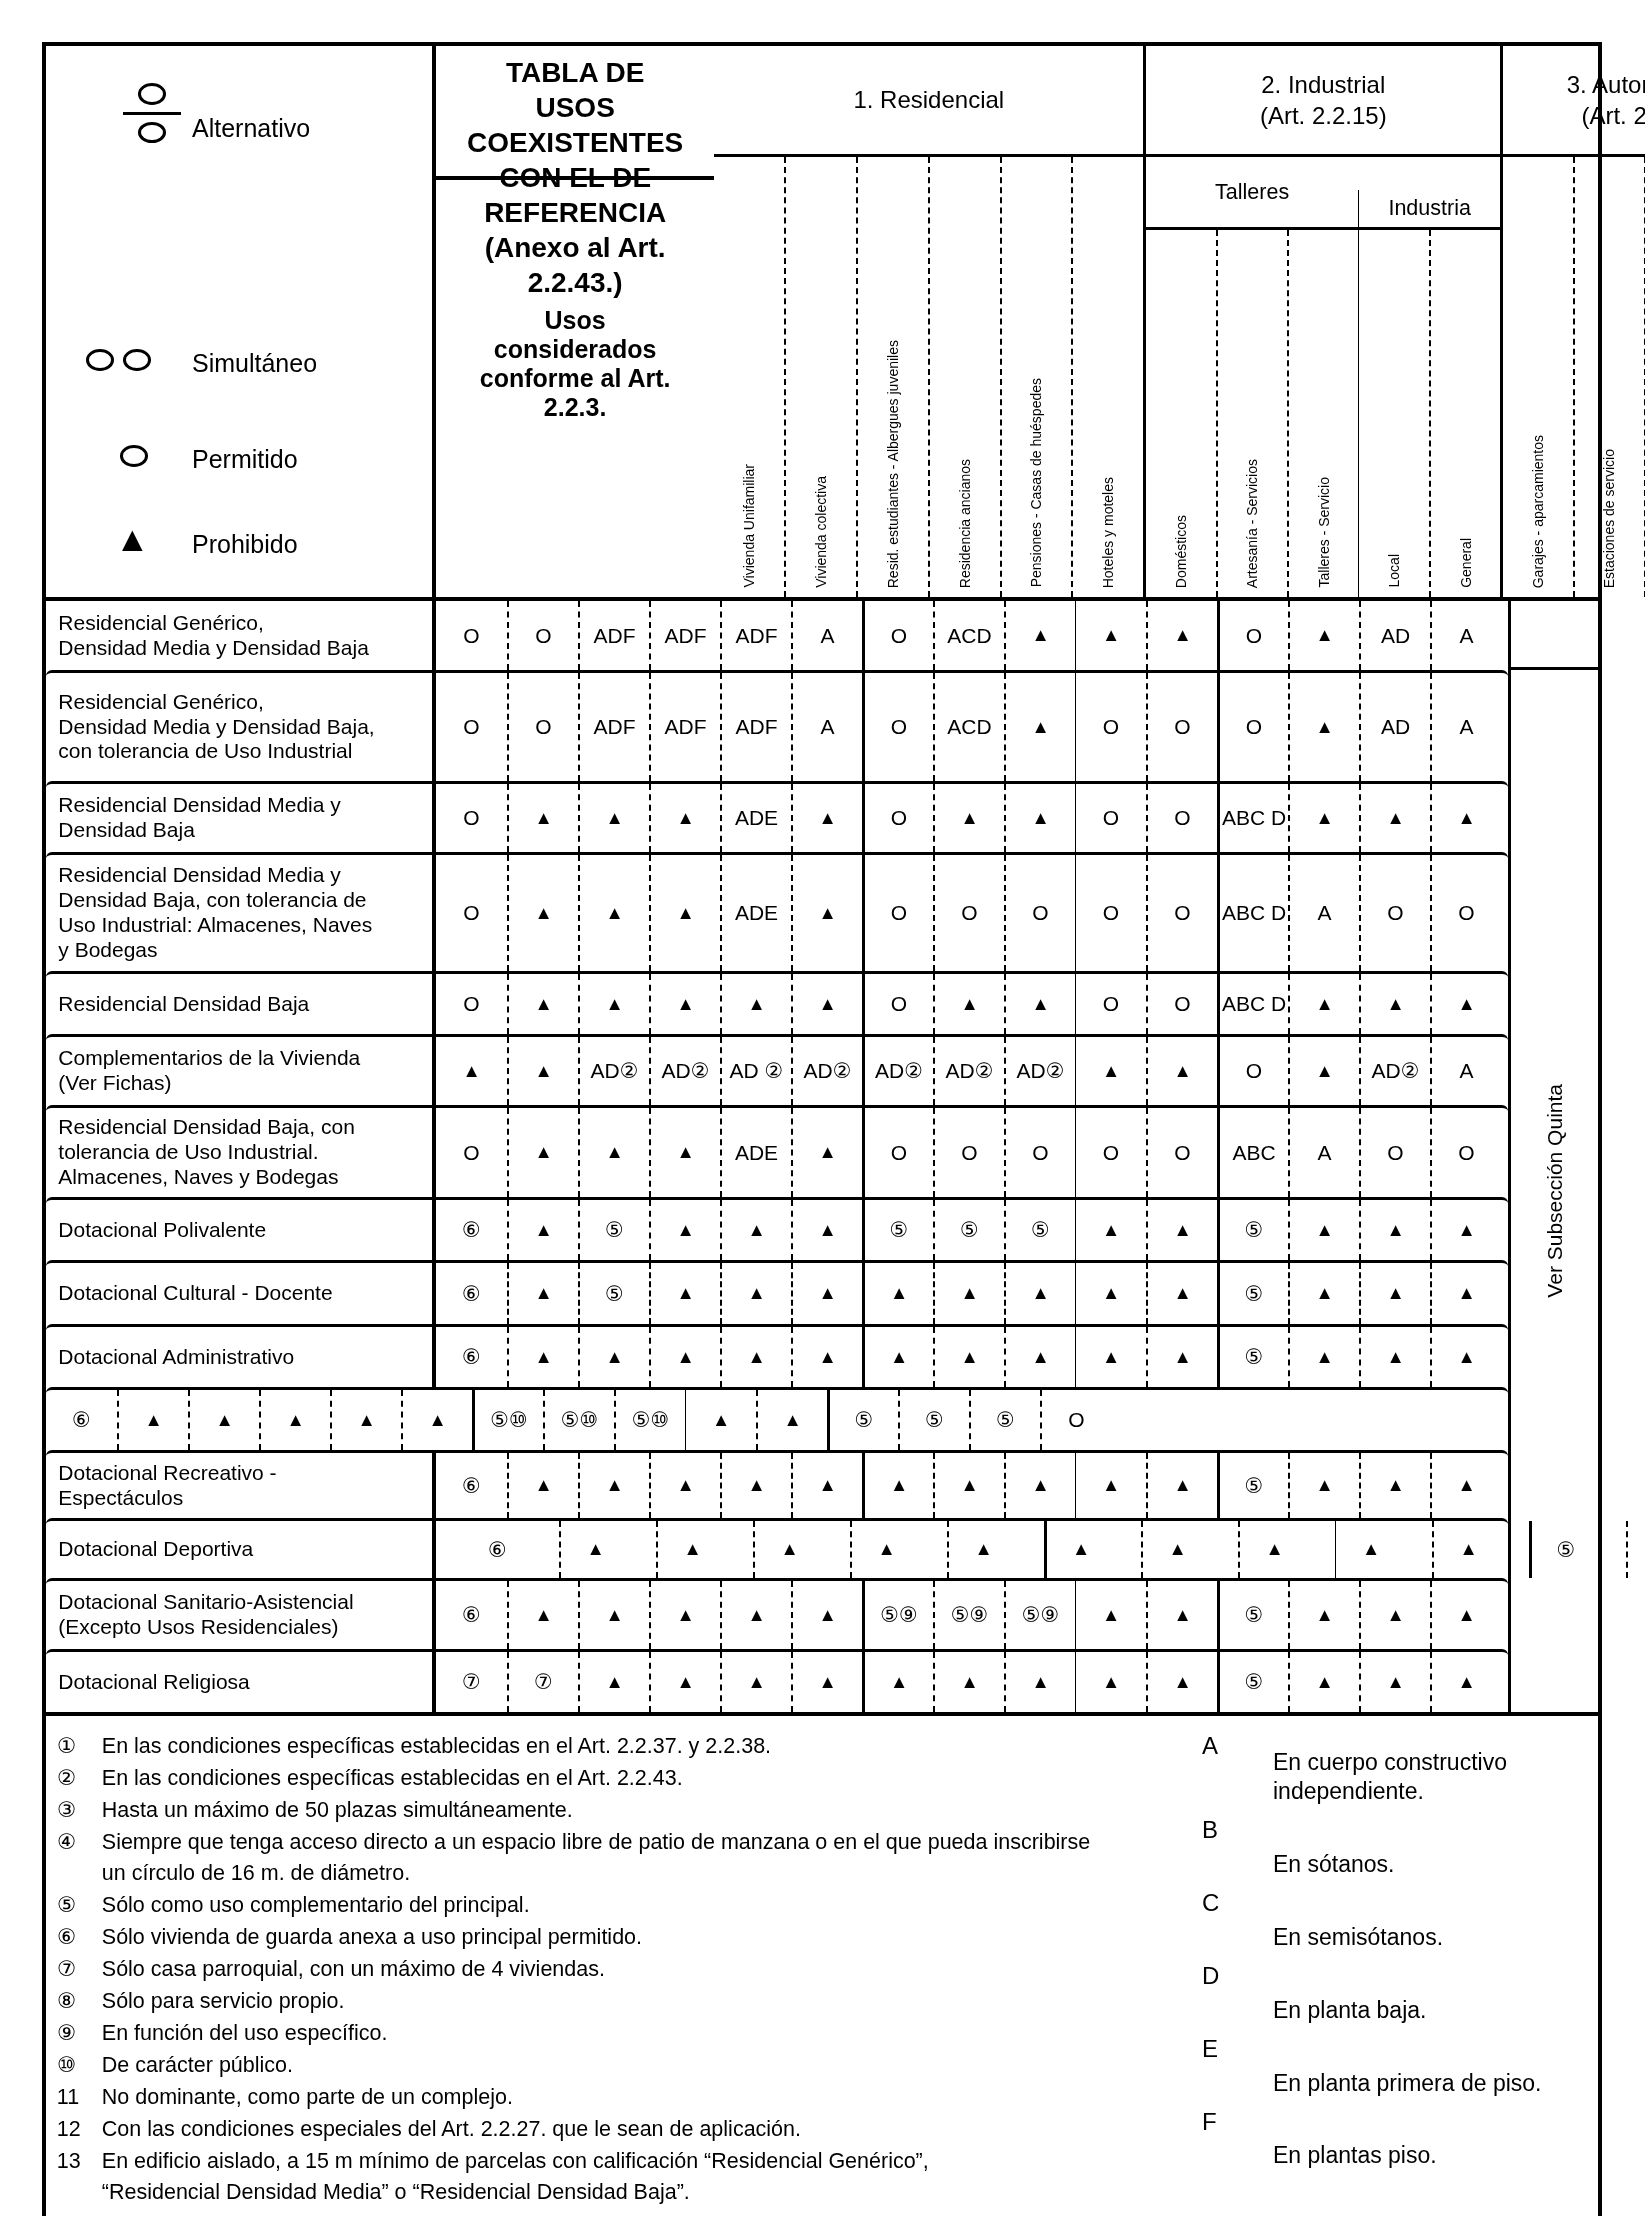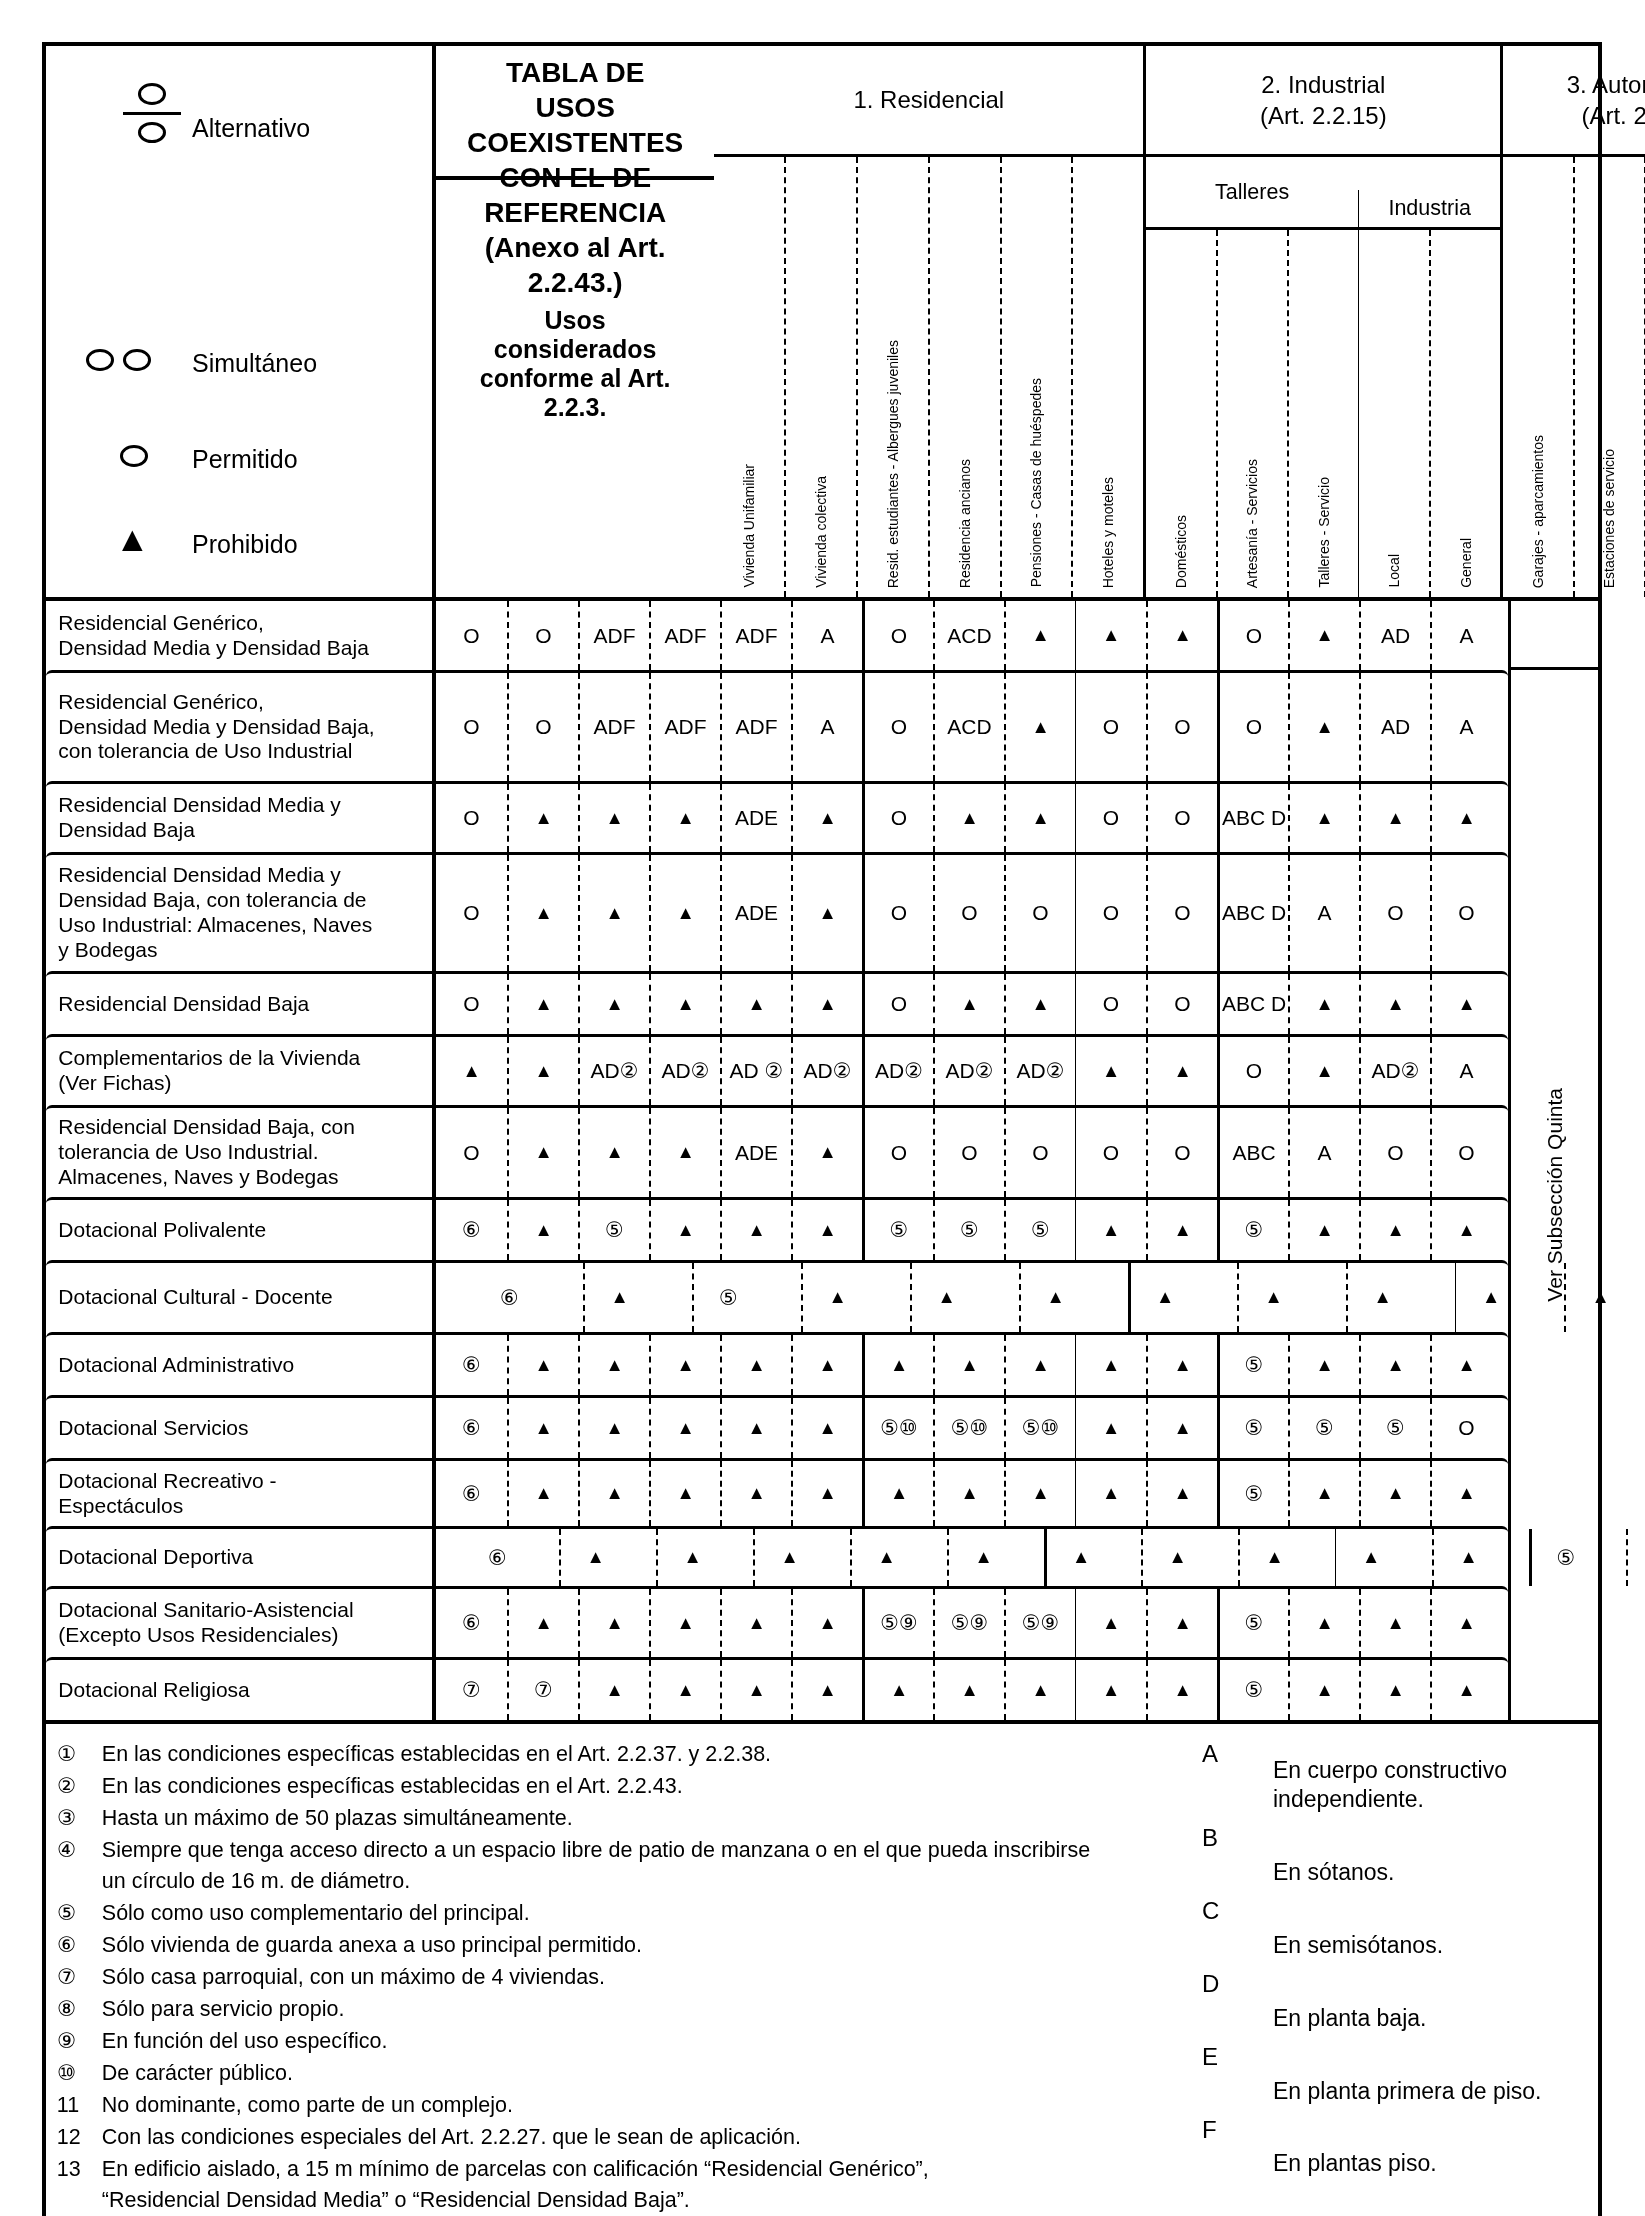--- a/index.html
+++ b/index.html
@@ -360,21 +360,21 @@
             <div class="cell sep-solid5">⑤</div>
             <div class="cell sep-dash">⑤</div>
             <div class="cell sep-dash">⑤</div>
             <div class="cell sep-solid2 tri">▲</div>
             <div class="cell sep-dash tri">▲</div>
             <div class="cell sep-solid5">⑤</div>
             <div class="cell sep-dash tri">▲</div>
             <div class="cell sep-dash tri">▲</div>
             <div class="cell sep-dash tri">▲</div>
           </div>
-          <div class="row" style="height: 72px; gap: 38px;">
+          <div class="row" style="height: 64px;">
             <div class="row-label">Dotacional Cultural - Docente</div>
             <div class="cell">⑥</div>
             <div class="cell sep-dash tri">▲</div>
             <div class="cell sep-dash">⑤</div>
             <div class="cell sep-dash tri">▲</div>
             <div class="cell sep-dash tri">▲</div>
             <div class="cell sep-dash tri">▲</div>
             <div class="cell sep-solid5 tri">▲</div>
             <div class="cell sep-dash tri">▲</div>
             <div class="cell sep-dash tri">▲</div>
@@ -397,21 +397,20 @@
             <div class="cell sep-dash tri">▲</div>
             <div class="cell sep-dash tri">▲</div>
             <div class="cell sep-solid2 tri">▲</div>
             <div class="cell sep-dash tri">▲</div>
             <div class="cell sep-solid5">⑤</div>
             <div class="cell sep-dash tri">▲</div>
             <div class="cell sep-dash tri">▲</div>
             <div class="cell sep-dash tri">▲</div>
           </div>
           <div class="row" style="height: 63px;">
-            <div class="row-label">Dotacional Servicios</div>
             <div class="cell">⑥</div>
             <div class="cell sep-dash tri">▲</div>
             <div class="cell sep-dash tri">▲</div>
             <div class="cell sep-dash tri">▲</div>
             <div class="cell sep-dash tri">▲</div>
             <div class="cell sep-dash tri">▲</div>
             <div class="cell sep-solid5">⑤⑩</div>
             <div class="cell sep-dash">⑤⑩</div>
             <div class="cell sep-dash">⑤⑩</div>
             <div class="cell sep-solid2 tri">▲</div>

